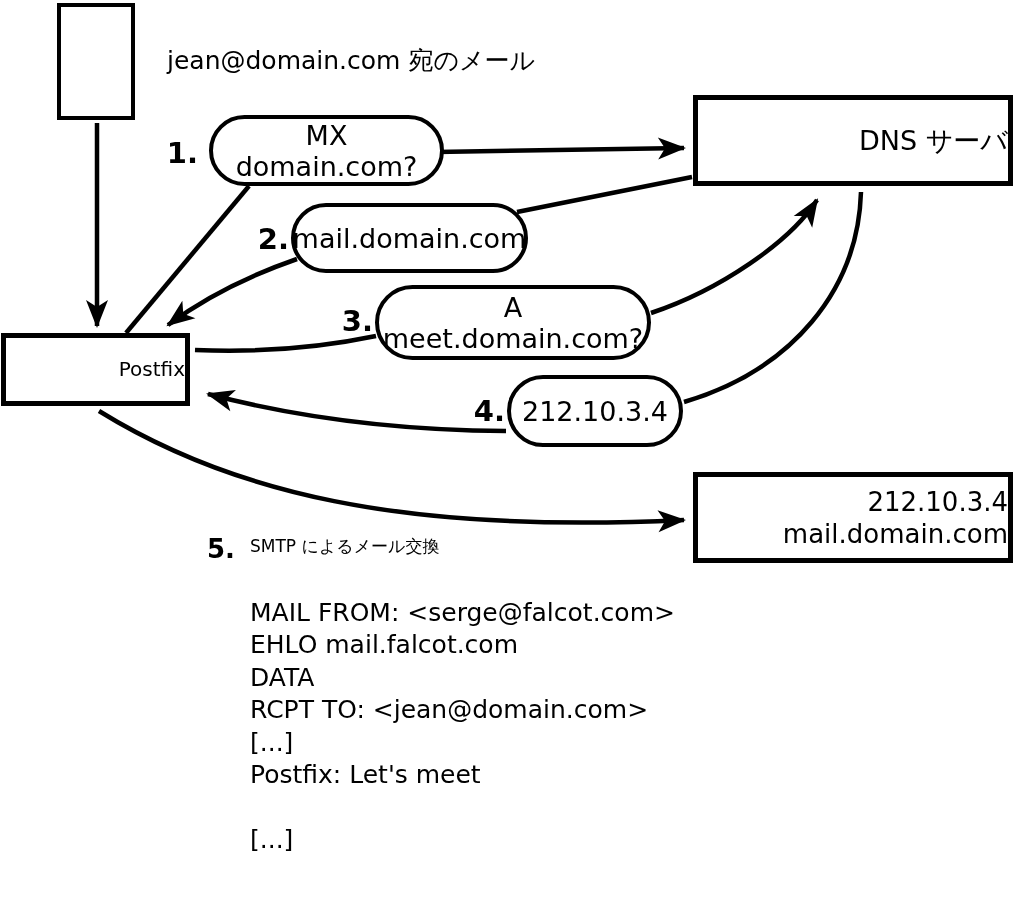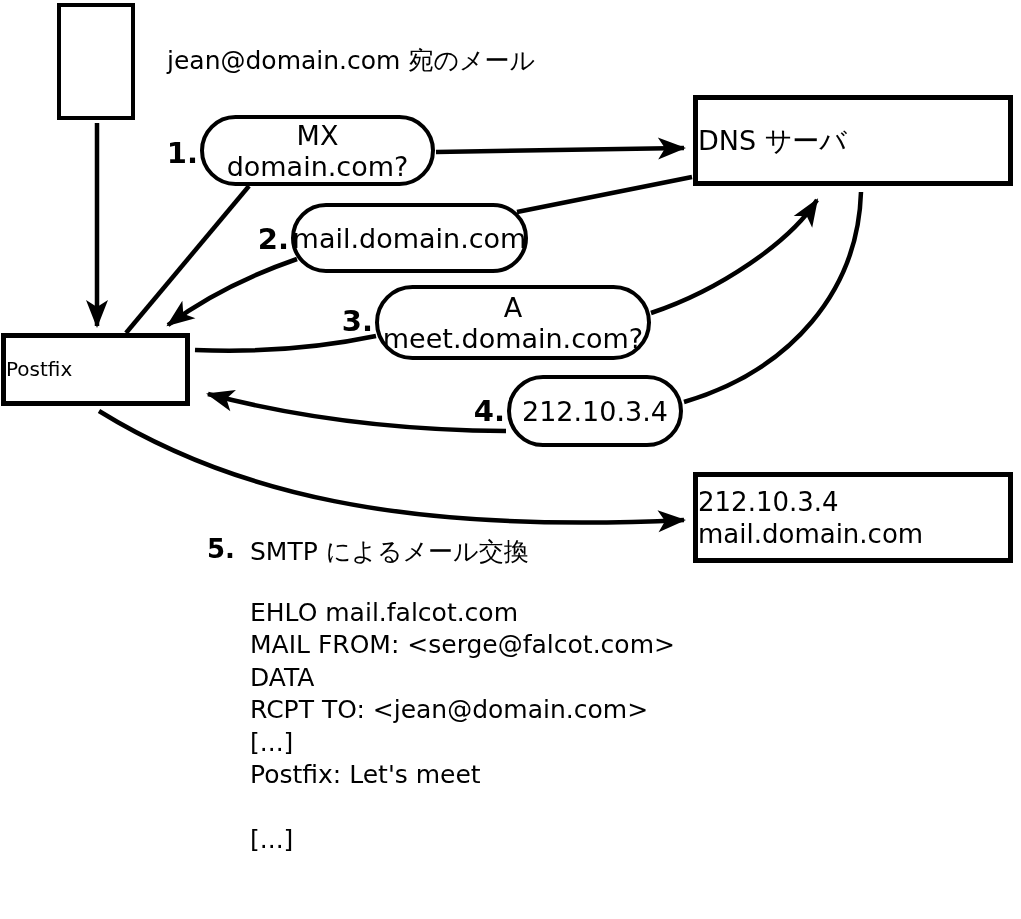--- a/index.html
+++ b/index.html
@@ -22,21 +22,21 @@
     fill: none;
     stroke: #000000;
     stroke-width: 4.5;
   }
   .node {
     position: absolute;
     background: #ffffff;
     border: 5px solid #000000;
     display: flex;
     flex-direction: column;
-    align-items: flex-start;
+    align-items: flex-end;
     justify-content: center;
     text-align: center;
   }
   .node .node-label { font-size: 27px; line-height: 33px; }
   #envelope-box { left: 57px; top: 3px; width: 78px; height: 117px; border-width: 4px; }
   #postfix-box { left: 1px; top: 333px; width: 189px; height: 73px; }
   #postfix-box .node-label { font-size: 20px; }
   #dns-box { left: 693px; top: 95px; width: 320px; height: 91px; }
   #target-box { left: 693px; top: 472px; width: 320px; height: 91px; }
   #target-box .node-label { font-size: 26px; line-height: 32px; }
@@ -44,21 +44,21 @@
     position: absolute;
     background: #ffffff;
     border: 4px solid #000000;
     border-radius: 999px;
     display: flex;
     align-items: center;
     justify-content: center;
     font-size: 27px;
     text-align: center;
   }
-  #pill-1 { left: 200px; top: 115px; width: 235px; height: 71px; }
+  #pill-1 { left: 209px; top: 115px; width: 235px; height: 71px; }
   #pill-2 { left: 291px; top: 203px; width: 237px; height: 70px; }
   #pill-3 { left: 375px; top: 285px; width: 276px; height: 75px; }
   #pill-4 { left: 507px; top: 375px; width: 176px; height: 72px; }
   .step-num {
     position: absolute;
     width: 36px;
     text-align: right;
     font-size: 29px;
     font-weight: bold;
   }
@@ -69,21 +69,21 @@
   #num-5 { left: 199px; top: 534px; font-size: 26px; }
   #label-mail {
     position: absolute;
     left: 167px; top: 44px;
     font-size: 25px;
     white-space: nowrap;
   }
   #label-step5 {
     position: absolute;
     left: 250px; top: 535px;
-    font-size: 25px;
+    font-size: 17px;
     white-space: nowrap;
   }
   #smtp-block {
     position: absolute;
     left: 250px; top: 597px;
     font-size: 25px;
   }
   .smtp-line {
     height: 32.4px;
     line-height: 32.4px;
@@ -139,22 +139,22 @@
   <span class="step-num" id="num-3">3.</span>
   <div class="pill" id="pill-3">A meet.domain.com?</div>
 
   <span class="step-num" id="num-4">4.</span>
   <div class="pill" id="pill-4">212.10.3.4</div>
 
   <span class="step-num" id="num-5">5.</span>
   <div id="label-step5">SMTP によるメール交換</div>
 
   <div id="smtp-block">
+    <div class="smtp-line">MAIL FROM: &lt;serge@falcot.com&gt;</div>
     <div class="smtp-line">EHLO mail.falcot.com</div>
-    <div class="smtp-line">MAIL FROM: &lt;serge@falcot.com&gt;</div>
     <div class="smtp-line">DATA</div>
     <div class="smtp-line">RCPT TO: &lt;jean@domain.com&gt;</div>
     <div class="smtp-line">[...]</div>
     <div class="smtp-line">Postfix: Let's meet</div>
     <div class="smtp-line"></div>
     <div class="smtp-line">[...]</div>
     <div class="smtp-line"></div>
 
   </div>
 

